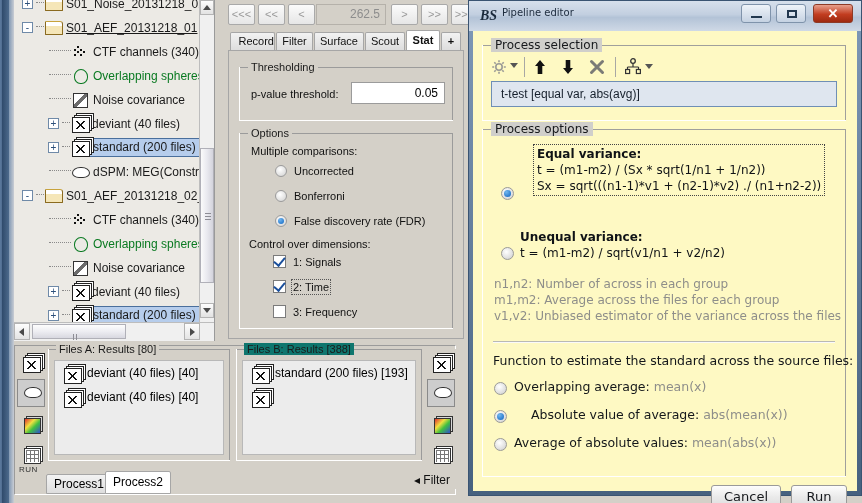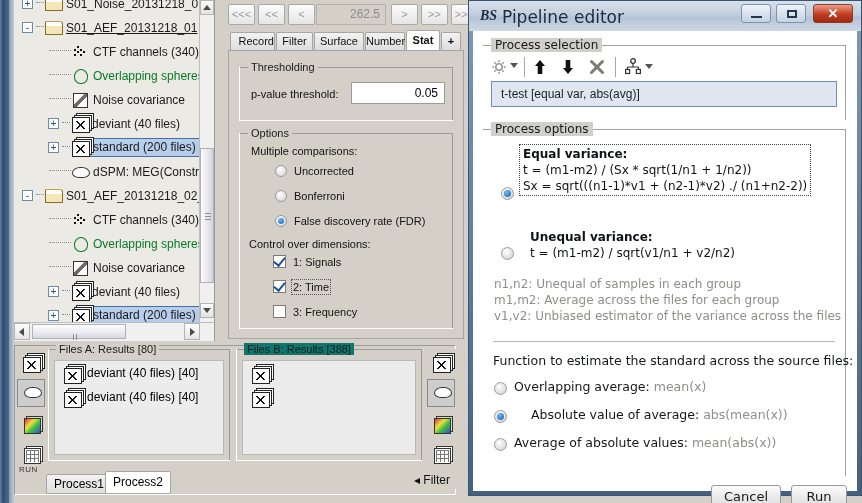--- a/index.html
+++ b/index.html
@@ -209,42 +209,42 @@
       linear-gradient(to bottom,#c8d3e2,#9fb3cc) padding-box,
       linear-gradient(to bottom,#7f99b8,#46617f) border-box;
     box-sizing:border-box;
   }
   .pipe-title{
     position:absolute;left:0;top:0;width:100%;height:30px;
     background:linear-gradient(to bottom,#d7e0ec 0%,#c2cfe0 45%,#b3c3d7 55%,#cfd9e6 100%);
     box-sizing:border-box;
   }
   .pipe-title .tt{
-    position:absolute;left:33px;top:6px;font-size:17px;color:#1b2a3c;
+    position:absolute;left:33px;top:6px;font-size:10px;color:#1b2a3c;
     font-family:"DejaVu Sans",sans-serif;
   }
   .bst-logo{
     position:absolute;left:11px;top:7px;width:18px;height:16px;
     font-family:"Liberation Serif",serif;font-weight:bold;font-style:italic;
     font-size:14px;color:#1b2a3c;line-height:16px;
   }
   .wbtn{
     position:absolute;top:3px;width:30px;height:19px;box-sizing:border-box;
     border:1px solid #7f93ab;border-radius:3px;
     background:linear-gradient(to bottom,#eef3f9,#c5d2e2);
   }
   .wbtn.close{background:linear-gradient(to bottom,#e8a08d,#c23d20 55%,#9e2a10);border-color:#8d3a26;width:40px;}
   .wbtn .gl{position:absolute;left:0;top:0;width:100%;height:100%;text-align:center;
     font-size:11px;line-height:17px;color:#22384f;}
   .wbtn.close .gl{color:#fff;font-size:13px;font-weight:bold;}
   .min-mark{position:absolute;left:9px;top:11px;width:11px;height:2px;background:#22384f;}
   .max-mark{position:absolute;left:10px;top:5px;width:10px;height:8px;border:2px solid #22384f;box-sizing:border-box;}
 
   .pipe-body{
-    position:absolute;left:4px;top:30px;right:4px;bottom:4px;background:#ffffff;
+    position:absolute;left:4px;top:30px;right:4px;bottom:4px;background:#fef9c3;
   }
   .pbox{
     position:absolute;border:1px solid #fff;box-sizing:border-box;
   }
   .pbox:before{
     content:"";position:absolute;left:-1px;top:-1px;right:-1px;bottom:-1px;
     border:1px solid #a0a09c;clip-path:inset(0 0 1px 1px);pointer-events:none;
   }
   .ptitle{
     position:absolute;top:-8px;left:8px;background:#d0cfcb;padding:0 4px;
@@ -395,21 +395,21 @@
       <div class="tfield">262.5</div>
       <div class="tbtn" style="left:163px">&gt;</div>
       <div class="tbtn" style="left:193px">&gt;&gt;</div>
       <div class="tbtn" style="left:223px">&gt;&gt;&gt;</div>
     </div>
 
     <div class="tabstrip" id="tabstrip">
         <div class="tab" style="left: 2px; width: 45px; text-align: right;">Record</div>
         <div class="tab" style="left: 48px; width: 37px;">Filter</div>
         <div class="tab" style="left: 86px; width: 50px;">Surface</div>
-        <div class="tab" style="left: 137px; width: 40px;">Number</div>
+        <div class="tab" style="left: 137px; width: 40px;">Scout</div>
         <div class="tab active" style="left: 178px; width: 34px;">Stat</div>
         <div class="tab plus" style="left: 213px; width: 20px;">+</div>
       </div>
     <div class="tabs-underline"></div>
 
     <div class="stat-panel">
 
       <div class="gbox" style="left:10px;top:16px;width:214px;height:54px">
         <div class="gtitle">Thresholding</div>
       </div>
@@ -466,21 +466,21 @@
         <div class="gtitle" style="top:-7px;left:7px;background:#d4d0c8">Files A: Results [80]</div>
         <div class="fileslist" id="files-a-list">
             <div class="frow"><span class="tree-ico" style="display: inline-block; width: 18px; height: 14px; position: relative; vertical-align: middle; margin-right: 6px;"><span class="ico-stack" style="left:1px;top:1px"></span></span><span>deviant (40 files) [40]</span></div>
             <div class="frow"><span class="tree-ico" style="display: inline-block; width: 18px; height: 14px; position: relative; vertical-align: middle; margin-right: 6px;"><span class="ico-stack" style="left:1px;top:1px"></span></span><span>deviant (40 files) [40]</span></div>
           </div>
       </div>
 
       <div class="filesbox" style="left:222px;width:186px">
         <div class="gtitle" style="top:-7px;left:7px;background:#0f766e">Files B: Results [388]</div>
         <div class="fileslist" id="files-b-list">
-            <div class="frow"><span class="tree-ico" style="display: inline-block; width: 18px; height: 14px; position: relative; vertical-align: middle; margin-right: 6px;"><span class="ico-stack" style="left:1px;top:1px"></span></span></div>
+            <div class="frow"><span class="tree-ico" style="display: inline-block; width: 18px; height: 14px; position: relative; vertical-align: middle; margin-right: 6px;"><span class="ico-stack" style="left:1px;top:1px"></span></span><span>standard (200 files) [193]</span></div>
             <div class="frow"><span class="tree-ico" style="display: inline-block; width: 18px; height: 14px; position: relative; vertical-align: middle; margin-right: 6px;"><span class="ico-stack" style="left:1px;top:1px"></span></span></div>
           </div>
       </div>
 
       <div class="iconbar" style="left:412px">
         <div class="ibtn" style="top:0">
             <span class="ico-stack" style="left:6px;top:8px"></span>
           </div>
         <div class="ibtn sel" style="top:30px">
             <span class="ico-brain" style="left:6px;top:7px"></span>
@@ -567,34 +567,34 @@
         </div>
       </div>
 
       <div class="proc-input" style="left:18px;top:50px;width:346px;height:26px">t-test [equal var, abs(avg)]</div>
 
       <div class="pbox" style="left:9px;top:98px;width:364px;height:348px">
         <div class="ptitle">Process options</div>
       </div>
 
       <div class="pradio on" style="left:28px;top:156px"></div>
-      <div style="position:absolute;left:47px;top:114px;padding:2px 3px;outline:1px dotted #444;">
+      <div style="position:absolute;left:61px;top:114px;padding:2px 3px;outline:1px dotted #444;">
         <div class="grp-strong">Equal variance:</div>
         <div class="eq-line" style="margin-top:2px">t = (m1-m2) / (Sx * sqrt(1/n1 + 1/n2))</div>
         <div class="eq-line" style="margin-top:2px">Sx = sqrt(((n1-1)*v1 + (n2-1)*v2) ./ (n1+n2-2))</div>
       </div>
 
       <div class="pradio" style="left:28px;top:216px"></div>
-      <div style="position:absolute;left:57px;top:199px">
+      <div style="position:absolute;left:47px;top:199px">
         <div class="grp-strong">Unequal variance:</div>
         <div class="eq-line" style="margin-top:2px">t = (m1-m2) / sqrt(v1/n1 + v2/n2)</div>
       </div>
 
       <div style="position:absolute;left:21px;top:245px;line-height:16px">
-        <div class="mono-note">n1,n2: Unequal of samples in each group</div>
+        <div class="mono-note">n1,n2: Number of across in each group</div>
         <div class="mono-note">m1,m2: Average across the files for each group</div>
         <div class="mono-note">v1,v2: Unbiased estimator of the variance across the files</div>
       </div>
 
       <div style="position:absolute;left:20px;top:310px;width:342px;height:1px;background:#b9b9b5"></div>
       <div style="position:absolute;left:20px;top:311px;width:342px;height:1px;background:#fafafa"></div>
 
       <div class="fn-line" style="position:absolute;left:20px;top:322px">Function to estimate the standard across the source files:</div>
 
       <div class="pradio" style="left:21px;top:351px"></div>

